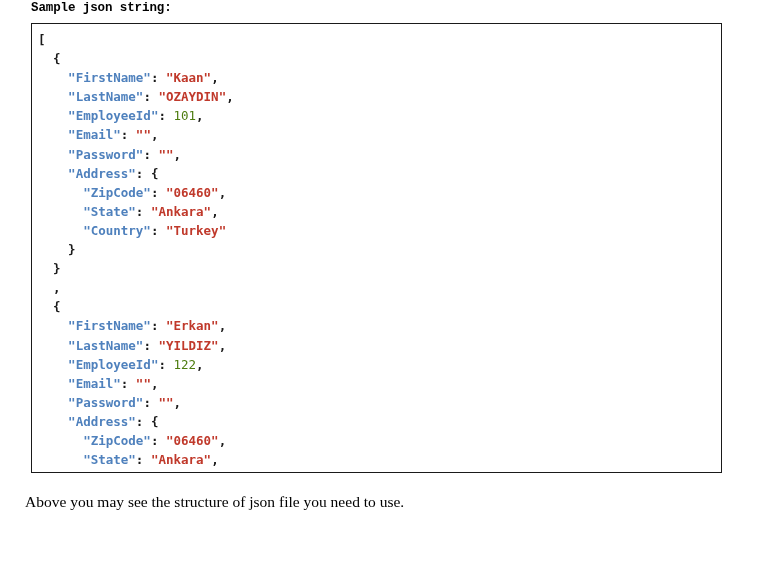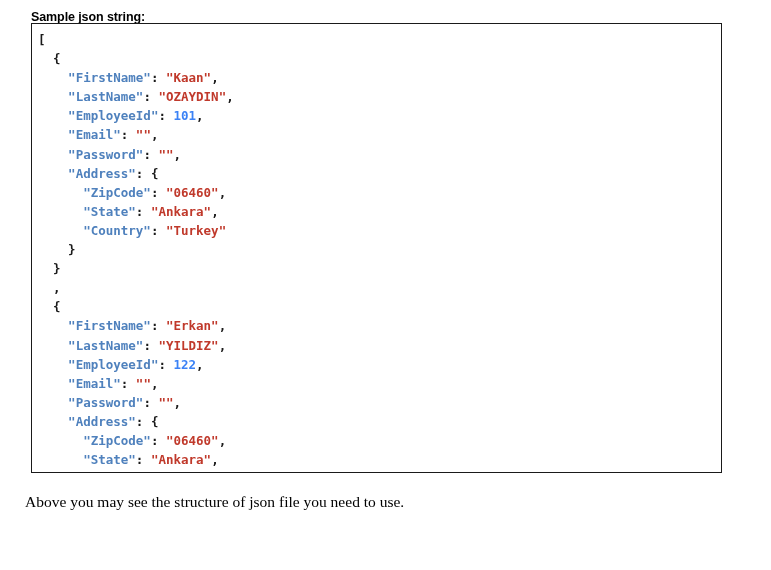--- a/index.html
+++ b/index.html
@@ -15,27 +15,26 @@
     overflow: hidden;
     font-family: "Liberation Sans", sans-serif;
     color: #000000;
   }
 
   
   .doc-heading {
     position: absolute;
     left: 31px;
     top: 1px;
-    font-family: Liberation Sans, sans-serif;
+    font-family: Liberation Mono, monospace;
     font-size: 12.5px;
     font-weight: bold;
     letter-spacing: -0.1px;
     color: #000000;
     white-space: nowrap;
-    margin-top: 9px;
   }
 
   
   .code-box {
     position: absolute;
     left: 31px;
     top: 23px;
     width: 691px;
     height: 450px;
     box-sizing: border-box;
@@ -51,21 +50,21 @@
     font-size: 12.5px;
     line-height: 19.1px;
     white-space: pre;
     color: #000000;
     height: 19.1px;
   }
 
   
   .tok-key    { color: #4f81bd; font-weight: bold; }
   .tok-str    { color: #c0392b; font-weight: bold; }
-  .tok-num    { color: #3b82f6; font-weight: bold; }
+  .tok-num    { color: #4d7c0f; font-weight: normal; }
   .tok-punc   { color: #1a1a1a; font-weight: bold; }
   .tok-brace  { color: #1a1a1a; font-weight: bold; }
 
   
   .doc-caption {
     position: absolute;
     left: 25px;
     top: 493px;
     font-family: "Liberation Serif", "DejaVu Serif", serif;
     font-size: 15.5px;

